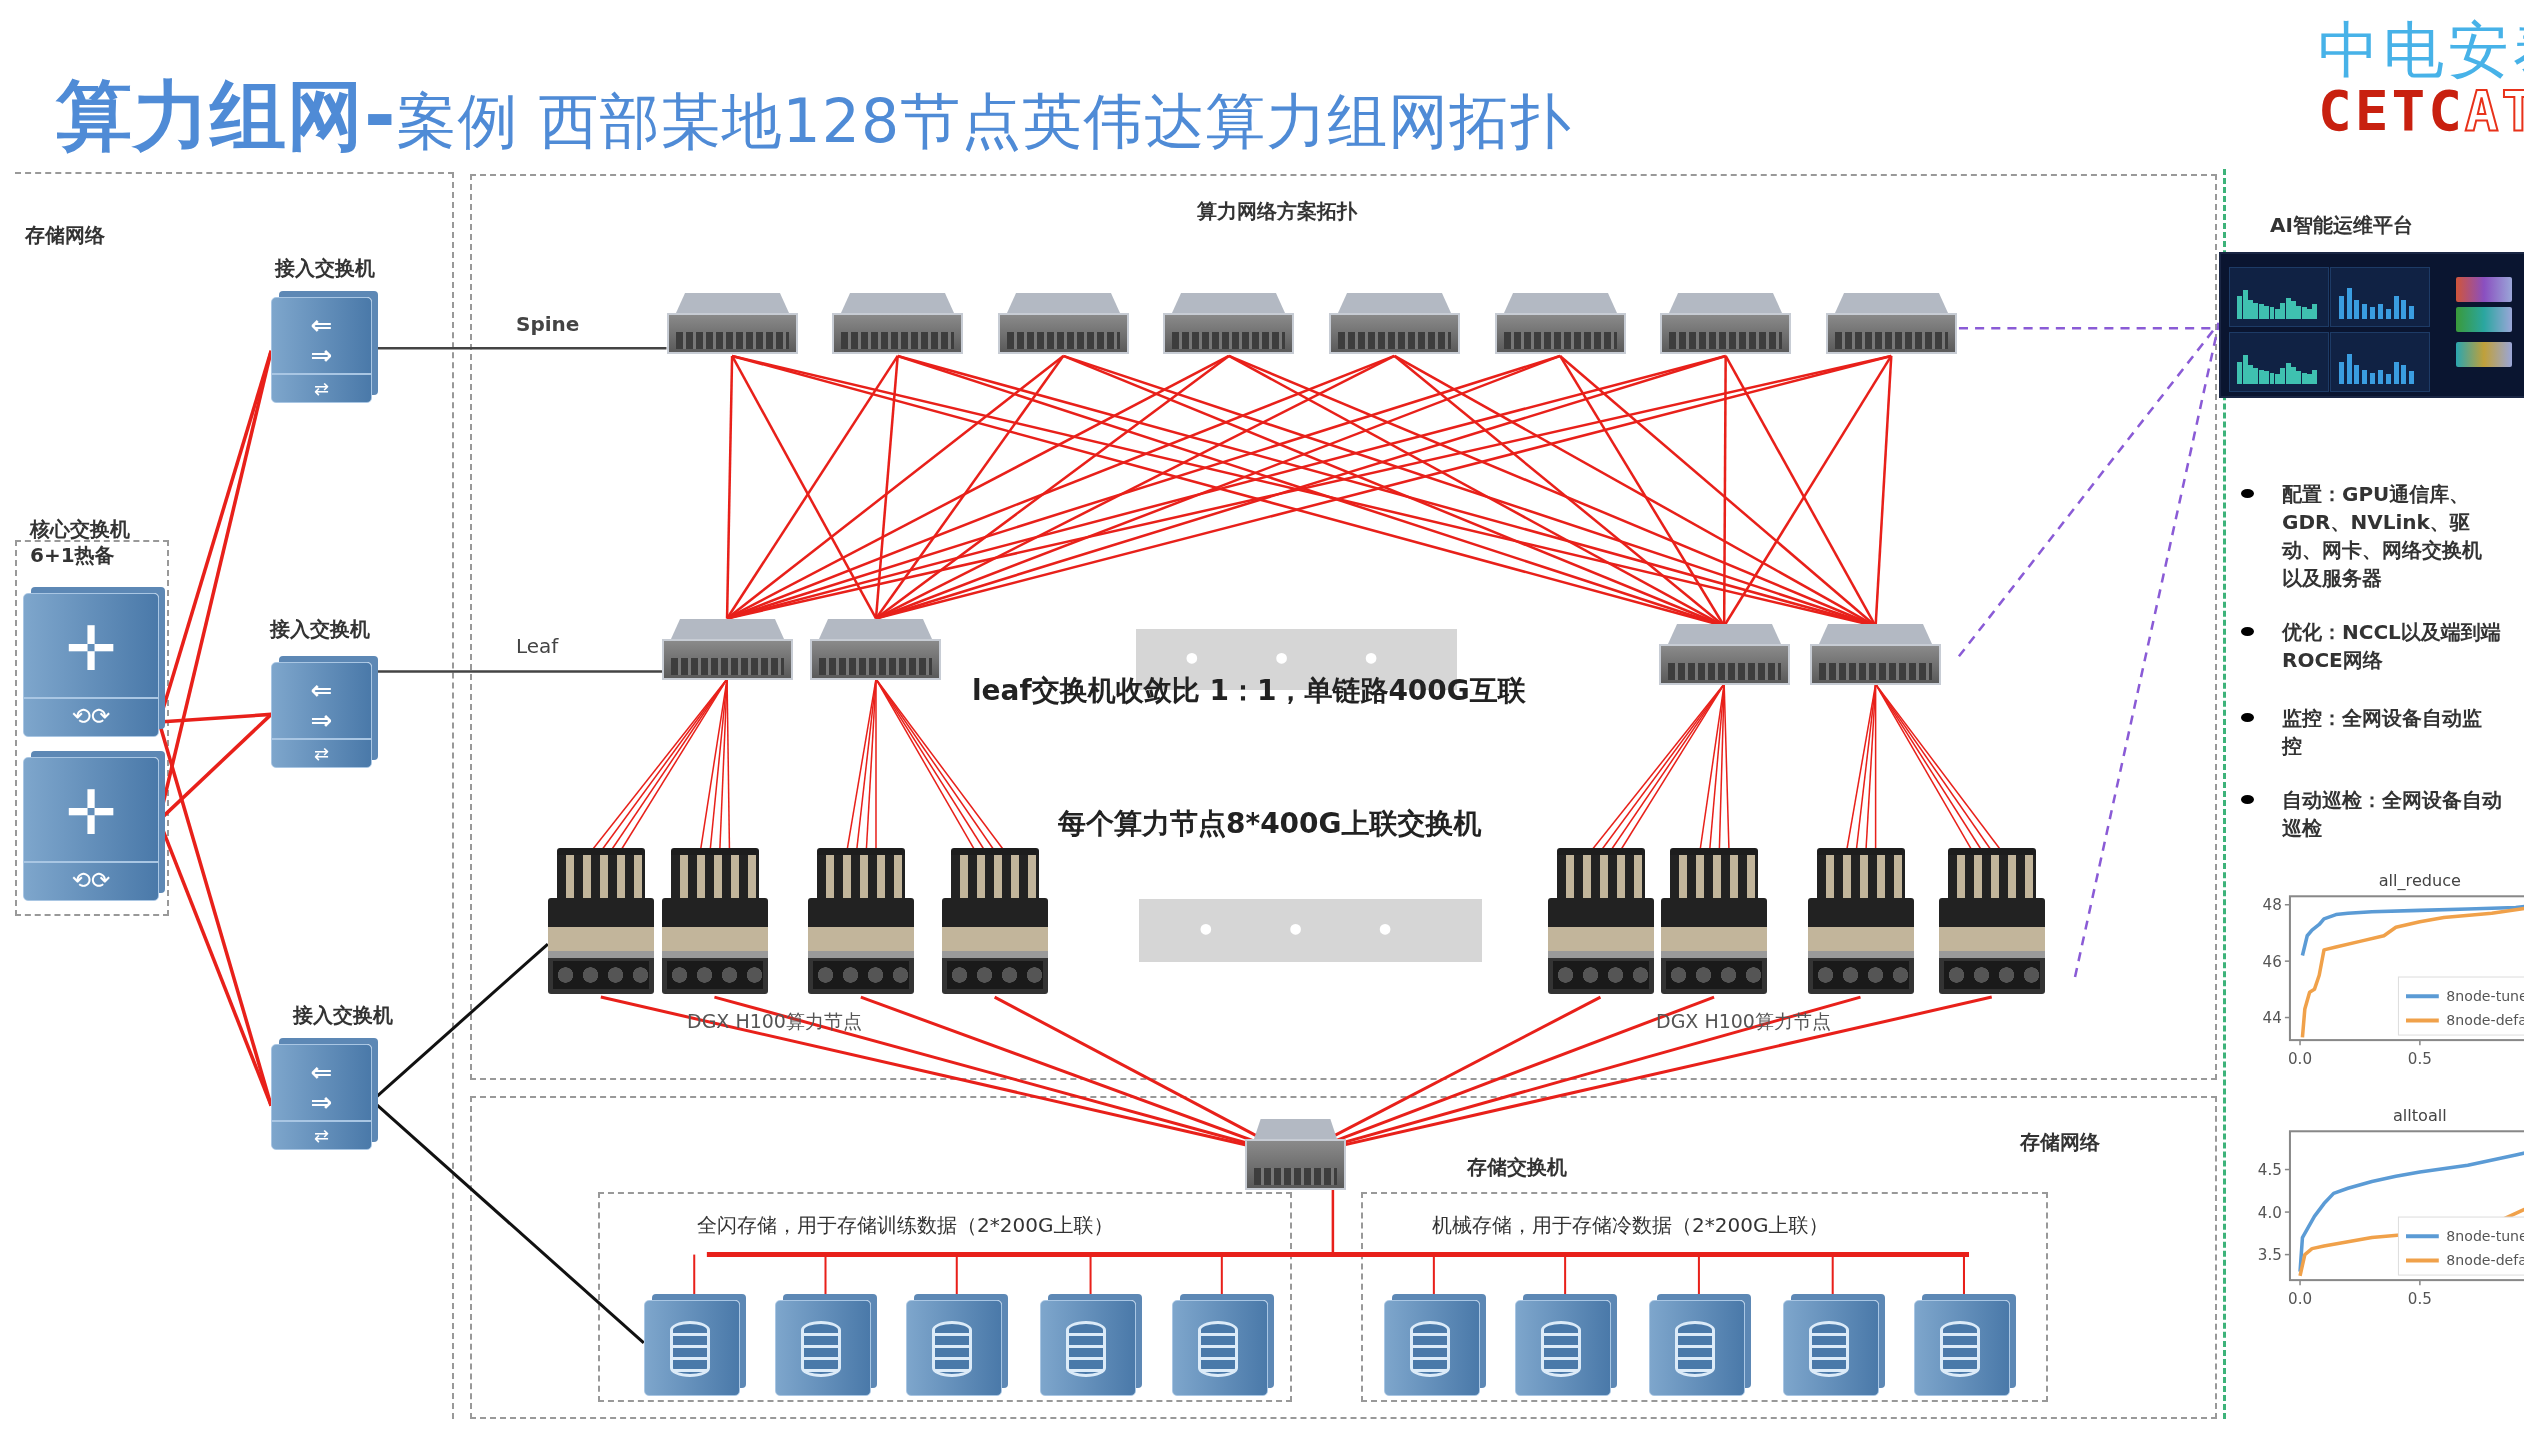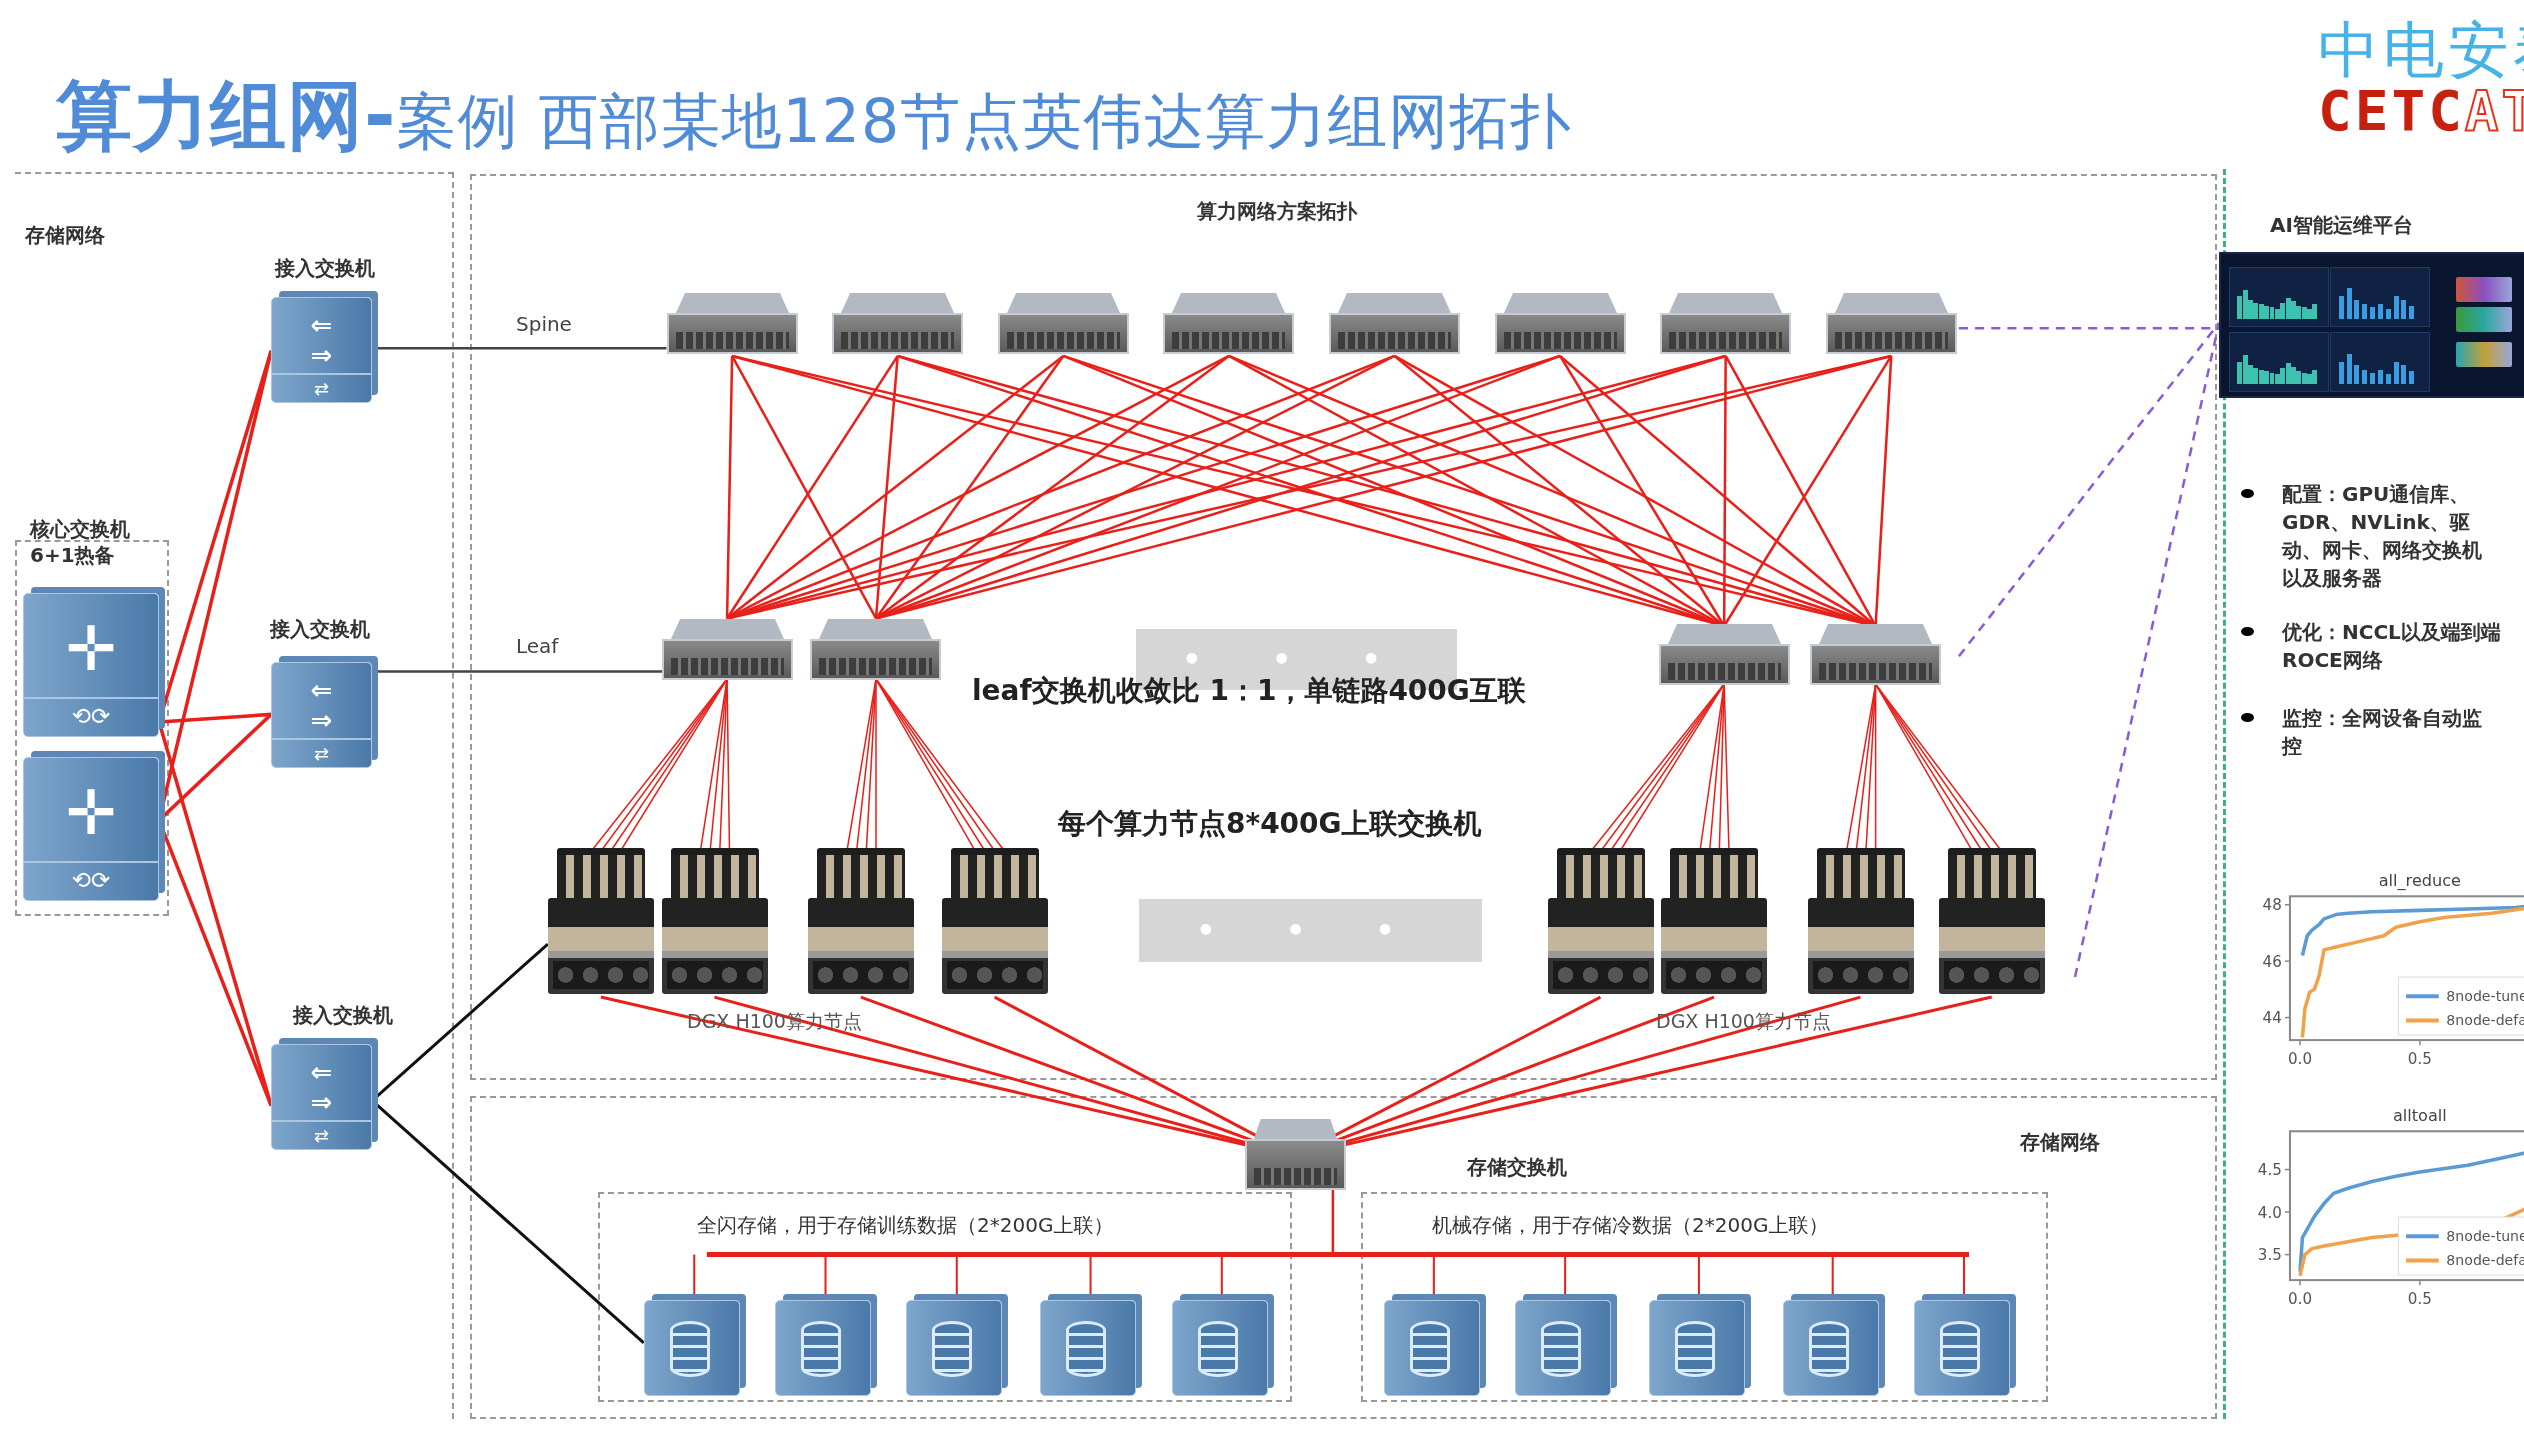--- a/index.html
+++ b/index.html
@@ -182,21 +182,21 @@
   <div class="arrows" style="font-size:26px;line-height:30px;">⇐<br>⇒</div>
   <div class="foot" style="font-size:18px;line-height:27px;">⇄</div>
 </div>
 <div class="label lbl-sm" style="left:293px;top:1002px;">接入交换机</div>
 <div class="sw-blue" style="left:271px;top:1044px;width:101px;height:106px;">
   <div class="arrows" style="font-size:26px;line-height:30px;">⇐<br>⇒</div>
   <div class="foot" style="font-size:18px;line-height:27px;">⇄</div>
 </div>
 
 <div class="label lbl-sm" style="left:1197px;top:198px;">算力网络方案拓扑</div>
-<div class="label lbl-sm" style="left:516px;top:312px;font-weight:normal;color:#444;">Spine</div>
+<div class="label lbl-sm" style="left:516px;top:312px;font-weight:bold;color:#444;">Spine</div>
 <div class="label lbl-sm" style="left:516px;top:634px;font-weight:normal;color:#444;">Leaf</div>
 
 <div id="spine-row">
     <div class="rack" style="left:667px;top:293px;">
       <div class="top"></div>
       <div class="body"></div>
       <div class="ports"></div>
     </div>
     <div class="rack" style="left:832px;top:293px;">
       <div class="top"></div>
@@ -411,20 +411,21 @@
         <div class="bar" style="left: 85.5%; height: 40%; background: rgb(58, 157, 224);"></div>
       </div>
     </div>
   <div class="grad" style="left:235px;top:88px;width:56px;background:linear-gradient(90deg,#2aa6b0,#c0a03a,#9aa6d8);"></div>
 </div>
 
 <div id="ops-list" class="abs">
   <div class="ops-item" style="width:212px;margin-top:48px;">配置：GPU通信库、GDR、NVLink、驱动、网卡、网络交换机以及服务器</div>
   <div class="ops-item" style="width:222px;margin-top:15px;">优化：NCCL以及端到端ROCE网络</div>
   <div class="ops-item" style="width:212px;margin-top:30px;">监控：全网设备自动监控</div>
+  <div class="ops-item" style="width:222px;margin-top:0px;">自动巡检：全网设备自动巡检</div>
 </div>
 
 <svg class="abs" id="chart1" style="left:2242px;top:866px;" width="328" height="217" viewBox="0 0 650 430">
     <text x="352.5" y="40" text-anchor="middle" font-size="32" fill="#444">all_reduce</text>
     <rect x="95" y="60" width="515" height="285" fill="none" stroke="#888" stroke-width="4"></rect>
     <line x1="85" y1="300.29411764705895" x2="95" y2="300.29411764705895" stroke="#888" stroke-width="3"></line>
     <text x="79" y="311.29411764705895" text-anchor="end" font-size="30" fill="#555">44</text>
     <line x1="85" y1="188.52941176470586" x2="95" y2="188.52941176470586" stroke="#888" stroke-width="3"></line>
     <text x="79" y="199.52941176470586" text-anchor="end" font-size="30" fill="#555">46</text>
     <line x1="85" y1="76.76470588235281" x2="95" y2="76.76470588235281" stroke="#888" stroke-width="3"></line>

